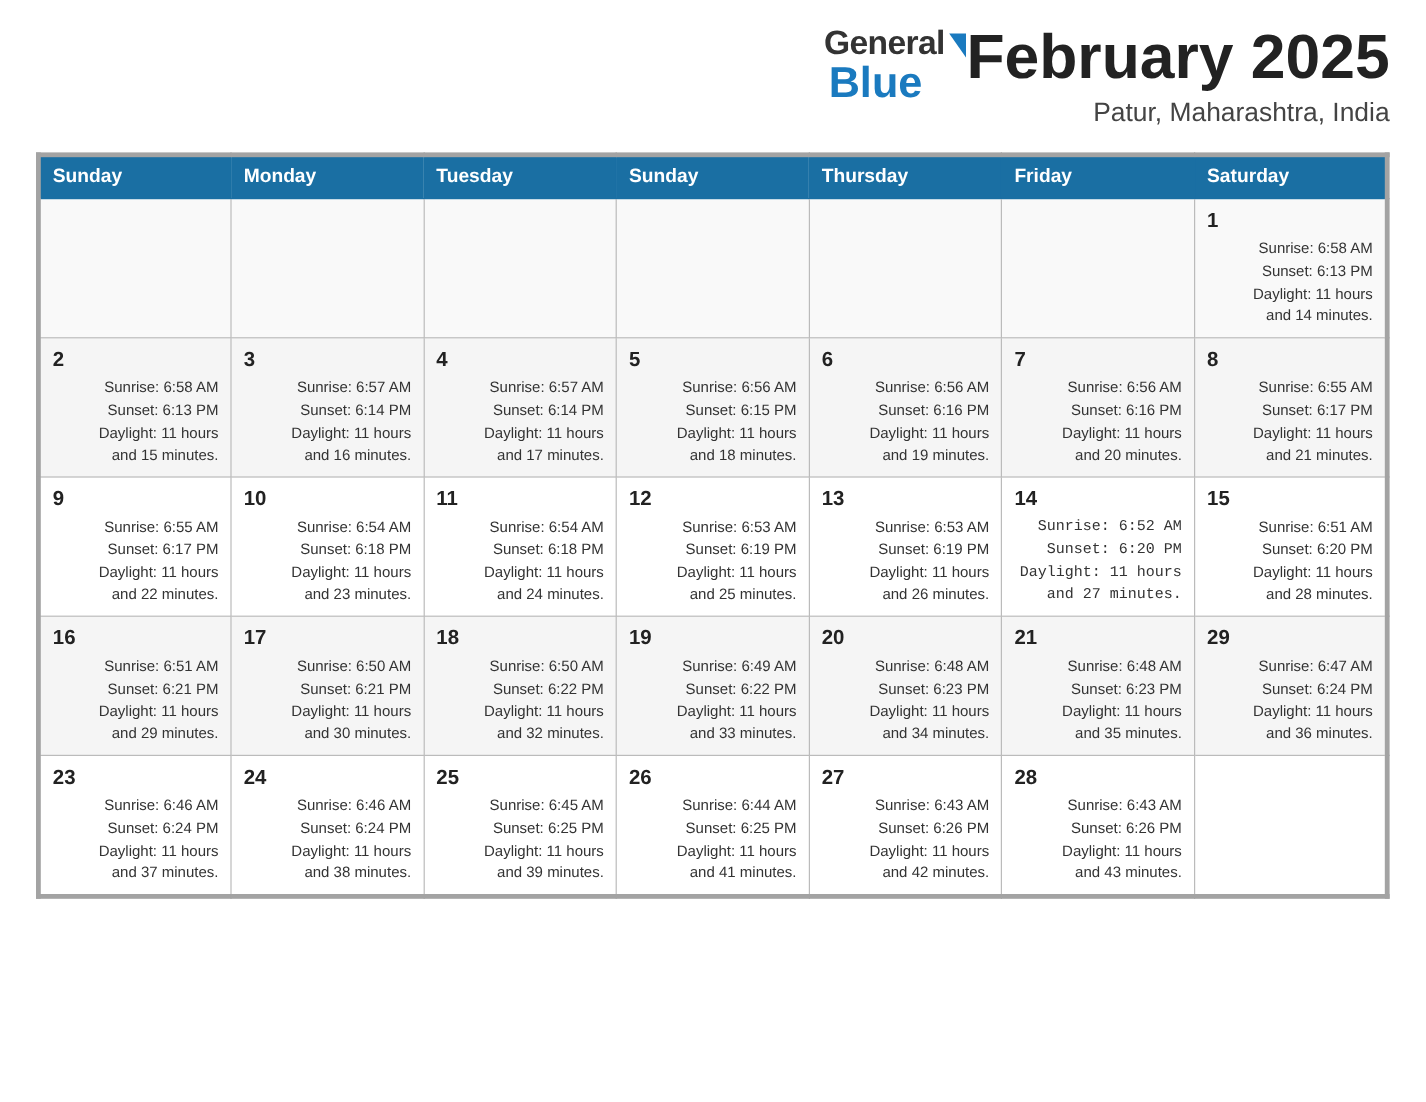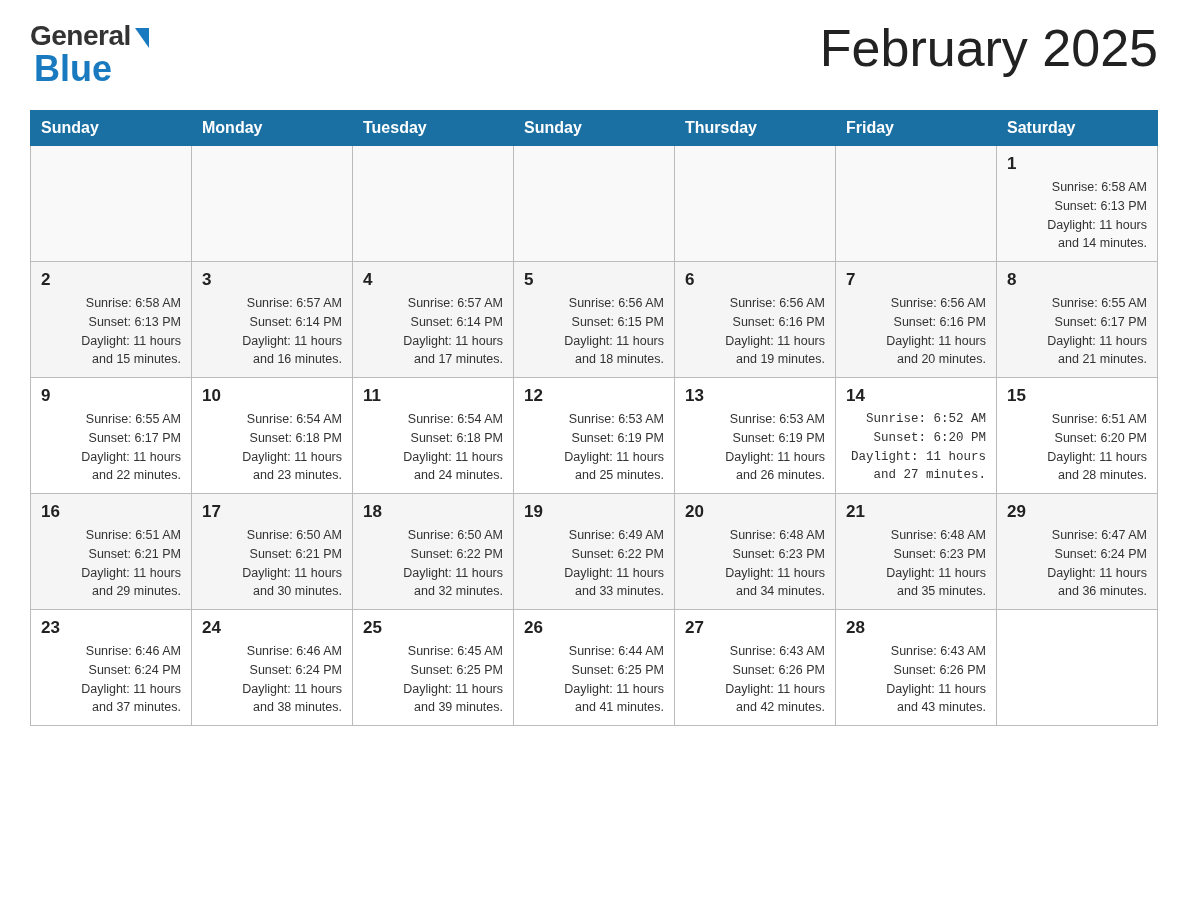--- a/index.html
+++ b/index.html
@@ -5,21 +5,21 @@
     * { box-sizing: border-box; margin: 0; padding: 0; }
     body {
       font-family: Arial, sans-serif;
       background: #fff;
       padding: 20px 30px;
       width: 1188px;
       min-height: 918px;
     }
     .header {
       display: flex;
-      justify-content: space-between;
+      justify-content: flex-end;
       align-items: flex-start;
       margin-bottom: 20px;
     }
     .logo {
       display: flex;
       flex-direction: column;
       align-items: flex-start;
     }
     .logo-top {
       display: flex;
@@ -45,33 +45,33 @@
       font-weight: bold;
       color: #1a7abf;
       margin-top: -4px;
       padding-left: 4px;
     }
     .title-area {
       text-align: right;
     }
     .month-title {
       font-size: 52px;
-      font-weight: normal;
+      font-weight: bold;
       color: #222;
       line-height: 1.1;
     }
     .location {
       font-size: 22px;
       color: #444;
       margin-top: 4px;
     }
     .calendar {
       width: 100%;
       border-collapse: collapse;
-      border: 1px solid #a3a3a3;
+      border: 4px solid #a3a3a3;
     }
     .calendar th {
       background-color: #1a6fa3;
       color: #fff;
       font-size: 16px;
       font-weight: bold;
       padding: 8px 10px;
       text-align: left;
       border: 1px solid #1a6fa3;
     }
@@ -116,20 +116,21 @@
 <div class="header">
   <div class="logo">
     <div class="logo-top">
       <span class="logo-general">General</span>
       <div class="logo-arrow"></div>
     </div>
     <span class="logo-blue">Blue</span>
   </div>
   <div class="title-area">
     <div class="month-title">February 2025</div>
+    <div class="location">Patur, Maharashtra, India</div>
   </div>
 </div>
 
 <table class="calendar">
   <thead>
     <tr>
     <th>Sunday</th>
         <th>Monday</th>
         <th>Tuesday</th>
         <th>Sunday</th>

